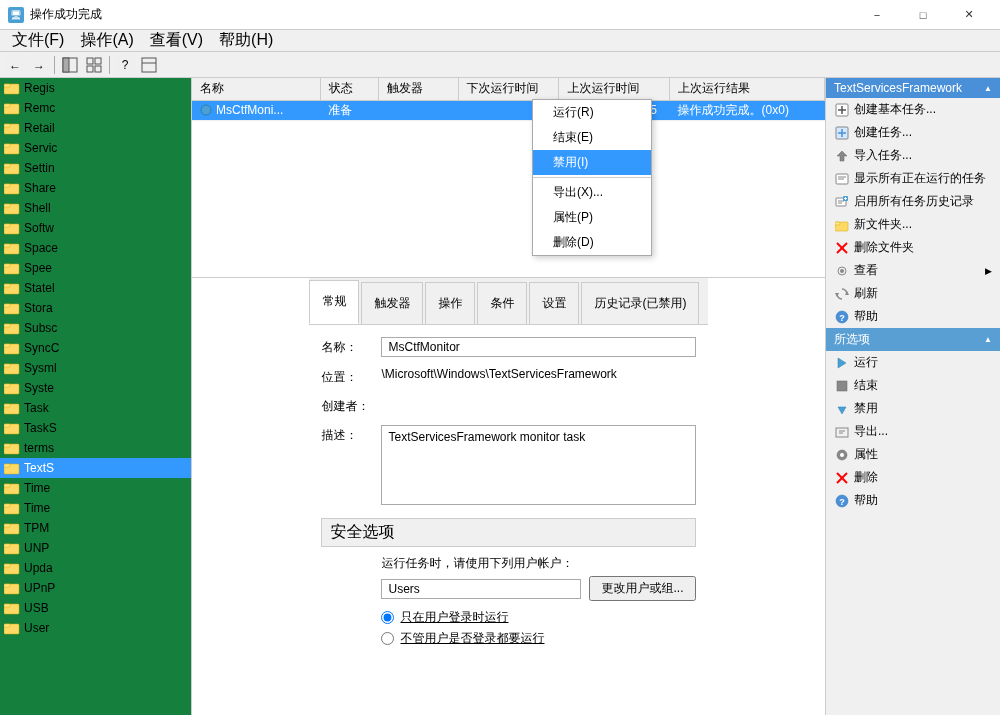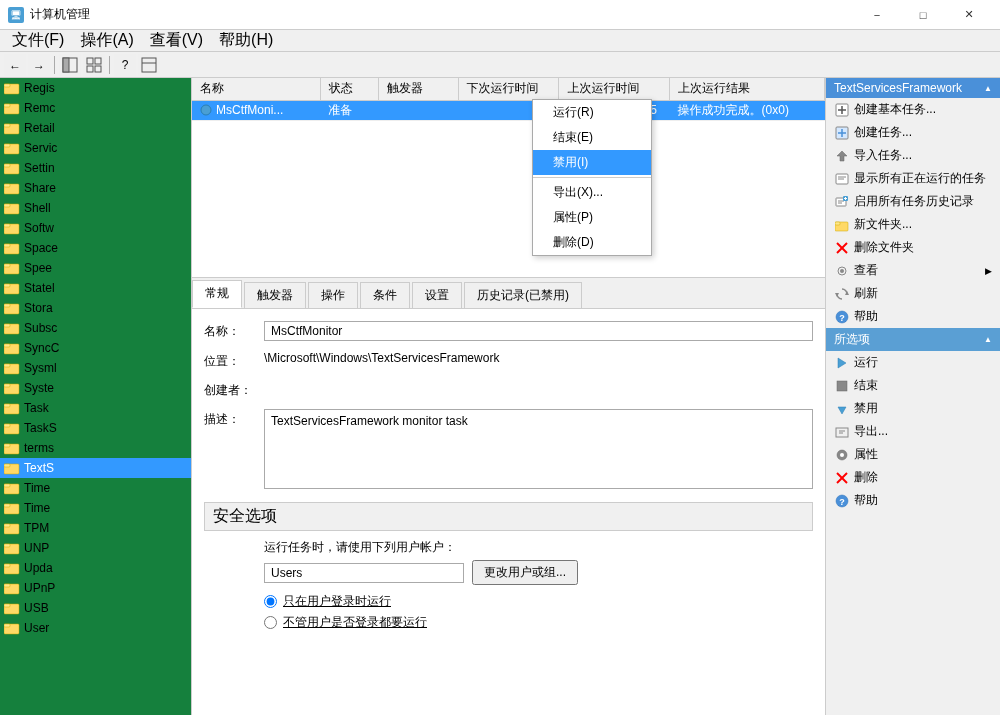--- a/index.html
+++ b/index.html
@@ -26,35 +26,35 @@
 
     
     .sidebar { width: 192px; border-right: 1px solid #ccc; background: #15803d; overflow-y: auto; overflow-x: hidden; flex-shrink: 0; }
     .sidebar-item { display: flex; align-items: center; padding: 1px 4px; cursor: pointer; white-space: nowrap; height: 20px; }
     .sidebar-item.selected { background: #3399ff; color: white; }
     .sidebar-item.selected .folder-icon { color: white; }
     .folder-icon { width: 16px; height: 14px; margin-right: 4px; flex-shrink: 0; }
     .sidebar-item-text { font-size: 12px; overflow: hidden; text-overflow: ellipsis; }
 
     
-    .content { flex: 1; display: flex; flex-direction: column; overflow: hidden; background: #fff; }
+    .content { flex: 1; display: flex; flex-direction: column; overflow: hidden; background: #fff; align-items: center; }
 
     
     .task-table-container { height: 200px; border-bottom: 1px solid #ccc; overflow: auto; position: relative; }
     .task-table { width: 100%; border-collapse: collapse; }
     .task-table th { background: #f0f0f0; border-right: 1px solid #ccc; border-bottom: 1px solid #ccc; padding: 2px 8px; text-align: left; font-weight: normal; font-size: 12px; position: sticky; top: 0; z-index: 1; height: 22px; }
     .task-table td { padding: 1px 8px; border-bottom: 1px solid #eee; font-size: 12px; height: 20px; }
     .task-row { cursor: pointer; }
     .task-row.selected { background: #3399ff; color: white; }
     .status-cell { display: flex; align-items: center; gap: 4px; }
 
     
     .detail-panel { flex: 1; overflow: auto; background: #fff; }
     .detail-tabs { display: flex; border-bottom: 1px solid #ccc; background: #f0f0f0; }
-    .detail-tab { padding: 4px 12px; border: 1px solid #ccc; border-bottom: none; margin-right: 2px; margin-top: 4px; cursor: pointer; background: #f0f0f0; font-size: 12px; }
+    .detail-tab { padding: 12px 12px; border: 1px solid #ccc; border-bottom: none; margin-right: 2px; margin-top: 4px; cursor: pointer; background: #f0f0f0; font-size: 12px; }
     .detail-tab.active { background: #fff; border-bottom: 1px solid #fff; margin-top: 2px; }
     .detail-content { padding: 12px; overflow-y: auto; height: calc(100% - 30px); }
     .detail-row { display: flex; align-items: flex-start; margin-bottom: 10px; }
     .detail-label { width: 60px; flex-shrink: 0; font-size: 12px; padding-top: 2px; }
     .detail-value { flex: 1; font-size: 12px; }
     .detail-input { width: 100%; border: 1px solid #aaa; padding: 2px 6px; font-size: 12px; background: white; font-family: inherit; }
     .detail-textarea { width: 100%; border: 1px solid #aaa; padding: 4px 6px; font-size: 12px; height: 80px; background: white; font-family: inherit; resize: none; }
     .detail-section { margin-top: 8px; }
     .detail-section-title { background: #f0f0f0; border: 1px solid #ccc; padding: 3px 8px; margin-bottom: 8px; font-size: 16px; }
     .detail-static { font-size: 12px; padding: 2px 0; }
@@ -80,21 +80,21 @@
     ::-webkit-scrollbar-track { background: #f0f0f0; }
     ::-webkit-scrollbar-thumb { background: #c0c0c0; border: 1px solid #aaa; }
     .chevron-up { font-size: 8px; }
   </style>
 </head>
 <body>
 
 <div class="title-bar">
   <div class="title-bar-left">
     <div class="title-bar-icon">🖥</div>
-    <span>计算机管理</span>
+    <span>操作成功完成</span>
   </div>
   <div class="title-bar-controls">
     <button class="title-btn">−</button>
     <button class="title-btn">□</button>
     <button class="title-btn close">✕</button>
   </div>
 </div>
 
 <div class="menu-bar">
   <div class="menu-item">文件(F)</div>

